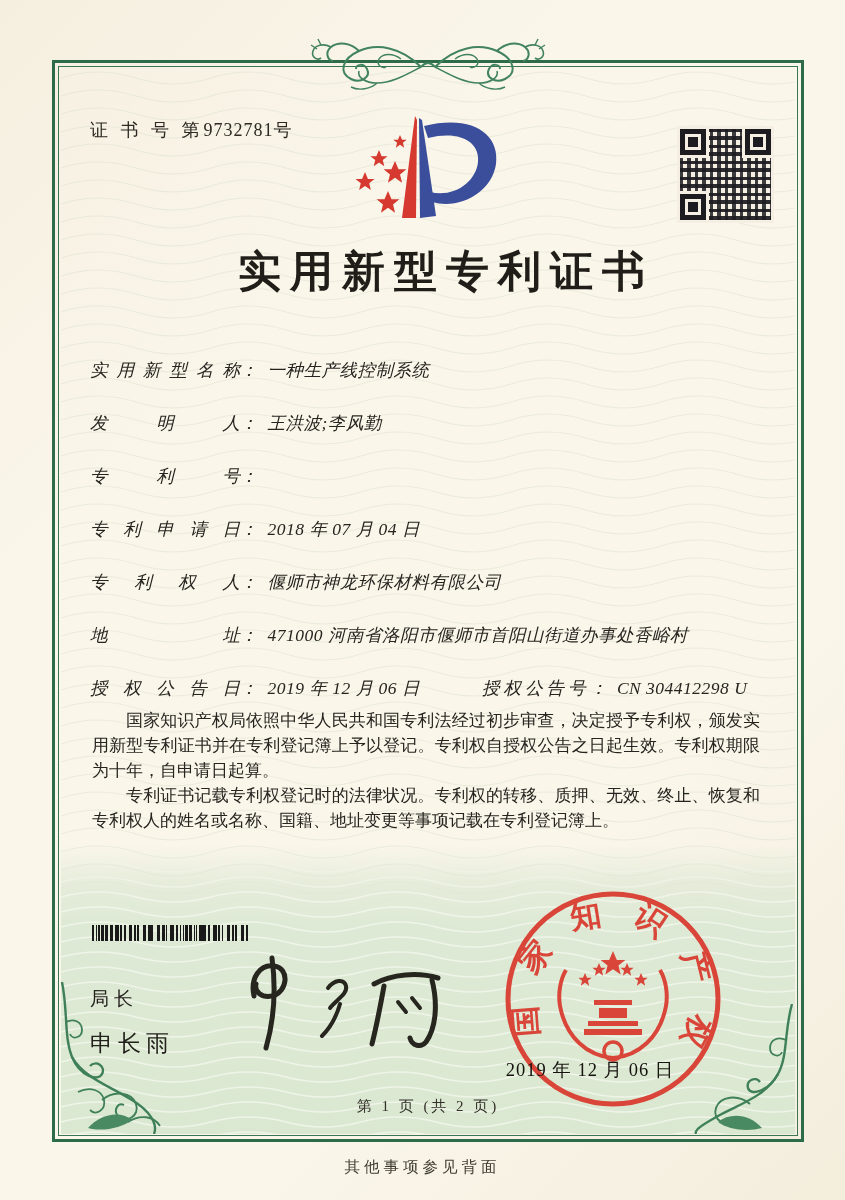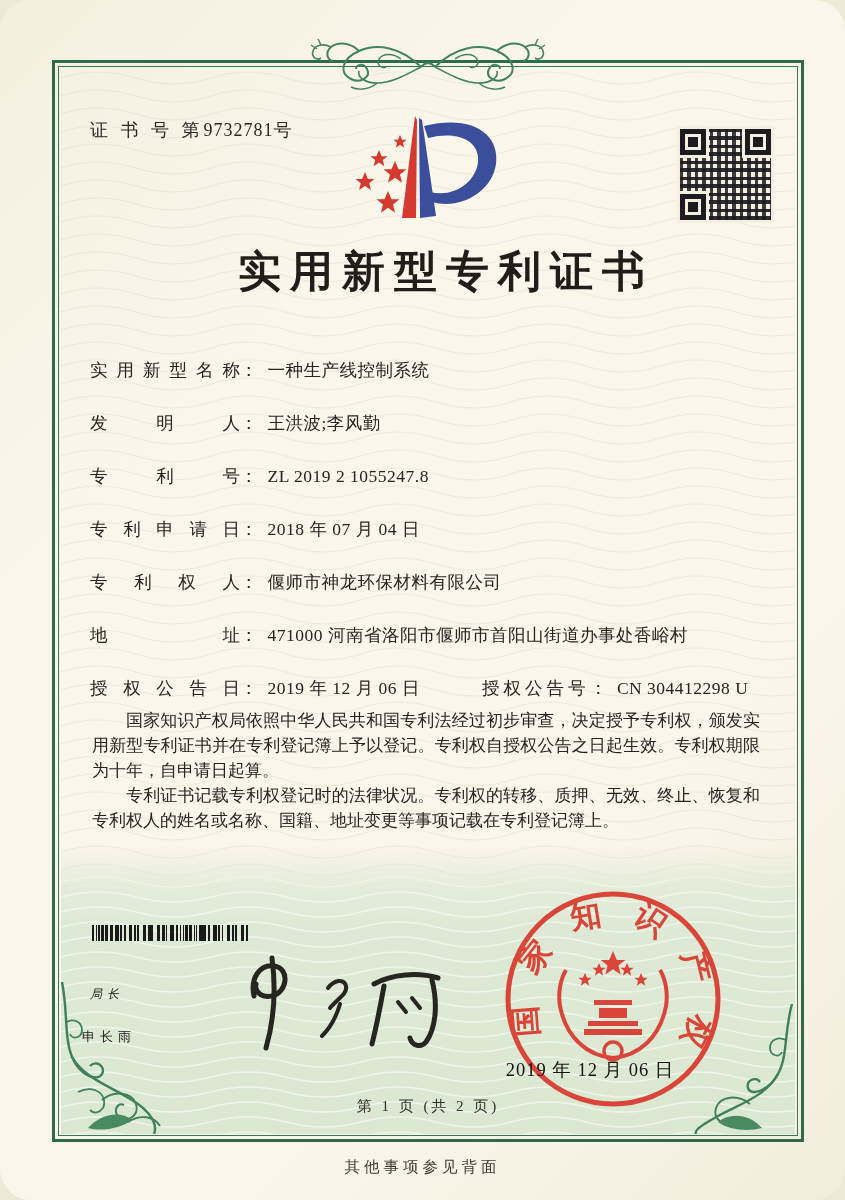--- a/index.html
+++ b/index.html
@@ -5,21 +5,20 @@
   html,body{margin:0;padding:0;}
   body{
     width:845px;height:1200px;
     background:#efe9d8;
     font-family:"Liberation Serif","DejaVu Serif",serif;
     position:relative;overflow:hidden;
   }
   .page{
     position:absolute;inset:0;
     background:linear-gradient(135deg,#f5efdf 0%,#faf6ea 30%,#faf6ea 70%,#f3eddc 100%);
-    border-radius:31px;
   }
   
   .frame-outer{
     position:absolute;left:52px;top:60px;width:752px;height:1082px;
     border:3px solid #2e6b4a;box-sizing:border-box;
   }
   .frame-inner{
     position:absolute;left:58px;top:66px;width:740px;height:1070px;
     border:1px solid #3a7555;box-sizing:border-box;
   }
@@ -48,21 +47,21 @@
   }
   .finder::after{content:"";position:absolute;left:3px;top:3px;width:10px;height:10px;background:#1b1b20;}
   .finder.tl{left:3px;top:3px;} .finder.tr{right:3px;top:3px;} .finder.bl{left:3px;bottom:3px;}
   
   .title{
     position:absolute;left:52px;top:243px;width:788px;z-index:3;
     text-align:center;font-size:43px;font-weight:bold;color:#211e19;letter-spacing:9px;
   }
   
   .fields{position:absolute;left:90px;top:344px;width:670px;z-index:3;color:#272420;}
-  .frow{display:flex;align-items:flex-start;height:53px;line-height:53px;font-size:17.5px;}
+  .frow{display:flex;align-items:flex-start;height:53px;line-height:53px;font-size:17.5px;font-style:italic;}
   .flabel{
     display:inline-block;width:150px;
     text-align:justify;text-align-last:justify;
   }
   .fcolon{margin-right:10px;}
   .fvalue{letter-spacing:.5px;}
   .grant-pair2{margin-left:62px;display:flex;align-items:baseline;}
   .glabel{letter-spacing:4px;}
   
   .body-text{
@@ -78,22 +77,22 @@
   .band-waves{position:absolute;inset:0;opacity:.8;
     -webkit-mask-image:linear-gradient(180deg,transparent 0%,#000 18%);
             mask-image:linear-gradient(180deg,transparent 0%,#000 18%);}
   
   .barcode{
     position:absolute;left:92px;top:925px;width:156px;height:16px;z-index:3;
     background-image:
       repeating-linear-gradient(90deg,#191919 0 2px,transparent 2px 4px,#191919 4px 5px,transparent 5px 9px,#191919 9px 12px,transparent 12px 14px),
       repeating-linear-gradient(90deg,#191919 0 1px,transparent 1px 6px,#191919 6px 8px,transparent 8px 13px);
   }
-  .sig-title{position:absolute;left:90px;top:986px;z-index:3;font-size:12px;color:#23211c;letter-spacing:5px;font-family:"Liberation Sans","DejaVu Sans",sans-serif;font-style:italic;}
-  .sig-name{position:absolute;left:82px;top:1028px;z-index:3;font-size:13px;color:#23211c;letter-spacing:5px;font-family:"Liberation Sans","DejaVu Sans",sans-serif;}
+  .sig-title{position:absolute;left:90px;top:986px;z-index:3;font-size:19px;color:#23211c;letter-spacing:5px;font-family:"Liberation Sans","DejaVu Sans",sans-serif;}
+  .sig-name{position:absolute;left:90px;top:1028px;z-index:3;font-size:23px;color:#23211c;letter-spacing:5px;font-family:"Liberation Sans","DejaVu Sans",sans-serif;}
   .signature-svg{position:absolute;left:232px;top:948px;z-index:3;}
   .seal{position:absolute;left:500px;top:888px;z-index:2;opacity:.93;}
   .seal-date{
     position:absolute;left:500px;top:1057px;width:180px;z-index:4;
     text-align:center;font-size:18.5px;color:#16140f;letter-spacing:1px;
   }
   .page-footer{
     position:absolute;left:52px;top:1097px;width:752px;z-index:3;
     text-align:center;font-size:15px;letter-spacing:3px;color:#33302a;
   }
@@ -176,21 +175,20 @@
       <span class="fvalue">一种生产线控制系统</span>
     </div>
     <div class="frow">
       <span class="flabel">发明人</span>
         <span class="fcolon">：</span>
       <span class="fvalue">王洪波;李风勤</span>
     </div>
     <div class="frow">
       <span class="flabel">专利号</span>
         <span class="fcolon">：</span>
-      <span class="fvalue">ZL 2019 2 1055247.8</span>
     </div>
     <div class="frow">
       <span class="flabel">专利申请日</span>
         <span class="fcolon">：</span>
       <span class="fvalue">2018 年 07 月 04 日</span>
     </div>
     <div class="frow">
       <span class="flabel">专利权人</span>
         <span class="fcolon">：</span>
       <span class="fvalue">偃师市神龙环保材料有限公司</span>

